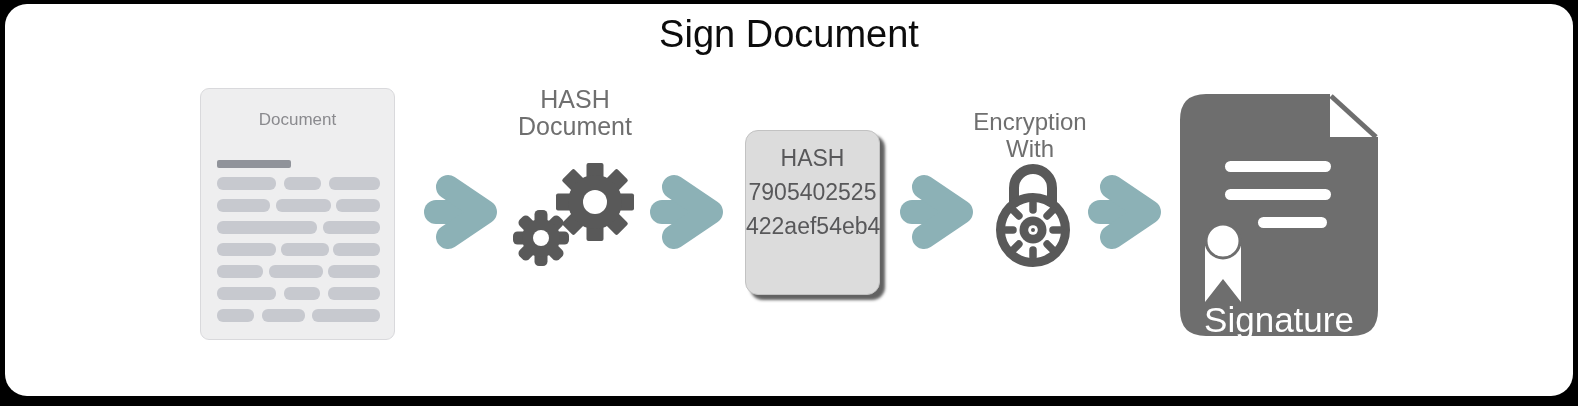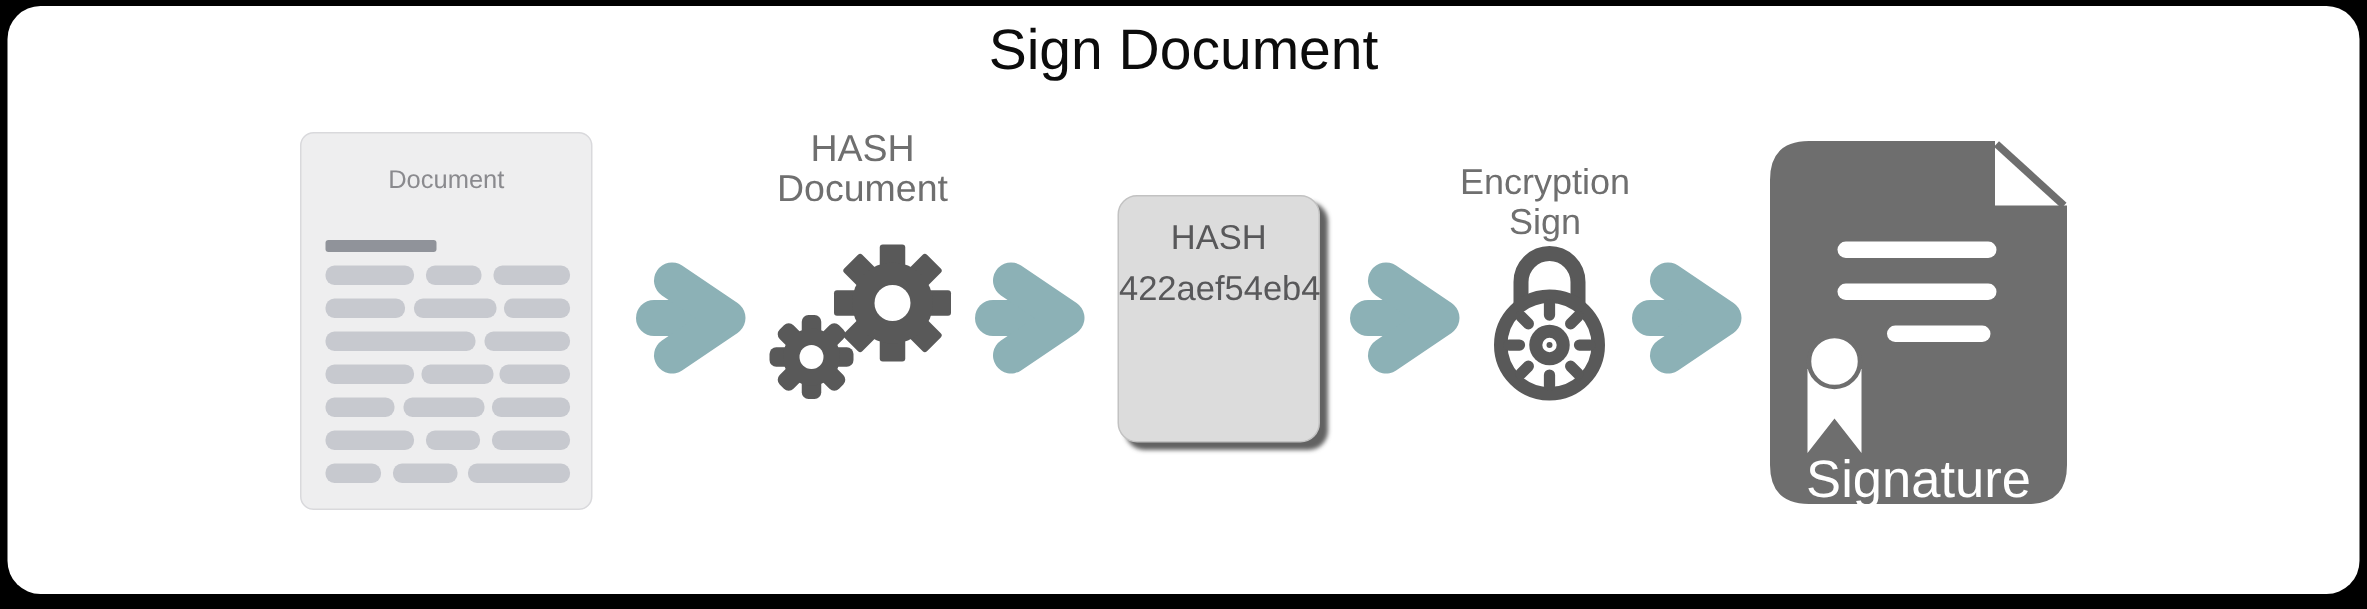--- a/index.html
+++ b/index.html
@@ -135,31 +135,32 @@
     </g>
   </svg>
 
   <svg class="arrow arrow-2" viewBox="0 0 76 72">
     <path d="M13 36 H34" style="stroke:var(--accent)" stroke-width="24" stroke-linecap="round" fill="none"></path>
     <path d="M25 11 L62 36 L25 61" style="stroke:var(--accent)" stroke-width="24" stroke-linecap="round" stroke-linejoin="round" fill="none"></path>
   </svg>
 
   <div class="hash-box">
     <div class="hash-line">HASH</div>
+    <div class="hash-line">7905402525</div>
     <div class="hash-line">422aef54eb4</div>
   </div>
 
   <svg class="arrow arrow-3" viewBox="0 0 76 72">
     <path d="M13 36 H34" style="stroke:var(--accent)" stroke-width="24" stroke-linecap="round" fill="none"></path>
     <path d="M25 11 L62 36 L25 61" style="stroke:var(--accent)" stroke-width="24" stroke-linecap="round" stroke-linejoin="round" fill="none"></path>
   </svg>
 
   <div class="step-label enc-label">
     <div>Encryption</div>
-    <div>Sign</div>
+    <div>With</div>
   </div>
   <svg class="lock" viewBox="0 0 90 112">
     <path d="M26 52 L26 30 A19 19 0 0 1 64 30 L64 52" style="stroke:var(--icon)" stroke-width="10" stroke-linecap="round" fill="none"></path>
     <circle cx="45" cy="72" r="32.5" fill="#ffffff" style="stroke:var(--icon)" stroke-width="9"></circle>
     <path d="M65 72 L72 72 M59.1 86.1 L64.1 91.1 M45 92 L45 99 M30.9 86.1 L25.9 91.1 M25 72 L18 72 M30.9 57.9 L25.9 52.9 M45 52 L45 45 M59.1 57.9 L64.1 52.9" style="stroke:var(--icon)" stroke-width="7.5" stroke-linecap="round" fill="none"></path>
     <circle cx="45" cy="72" r="13.5" style="fill:var(--icon)"></circle>
     <circle cx="45" cy="72" r="4.8" fill="#ffffff"></circle>
     <circle cx="45" cy="72" r="2" style="fill:var(--icon)"></circle>
   </svg>
 

